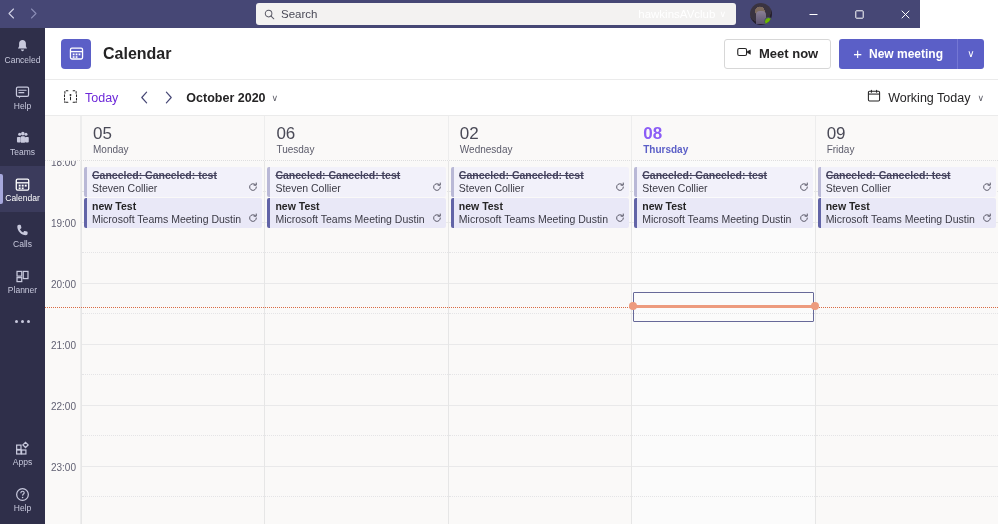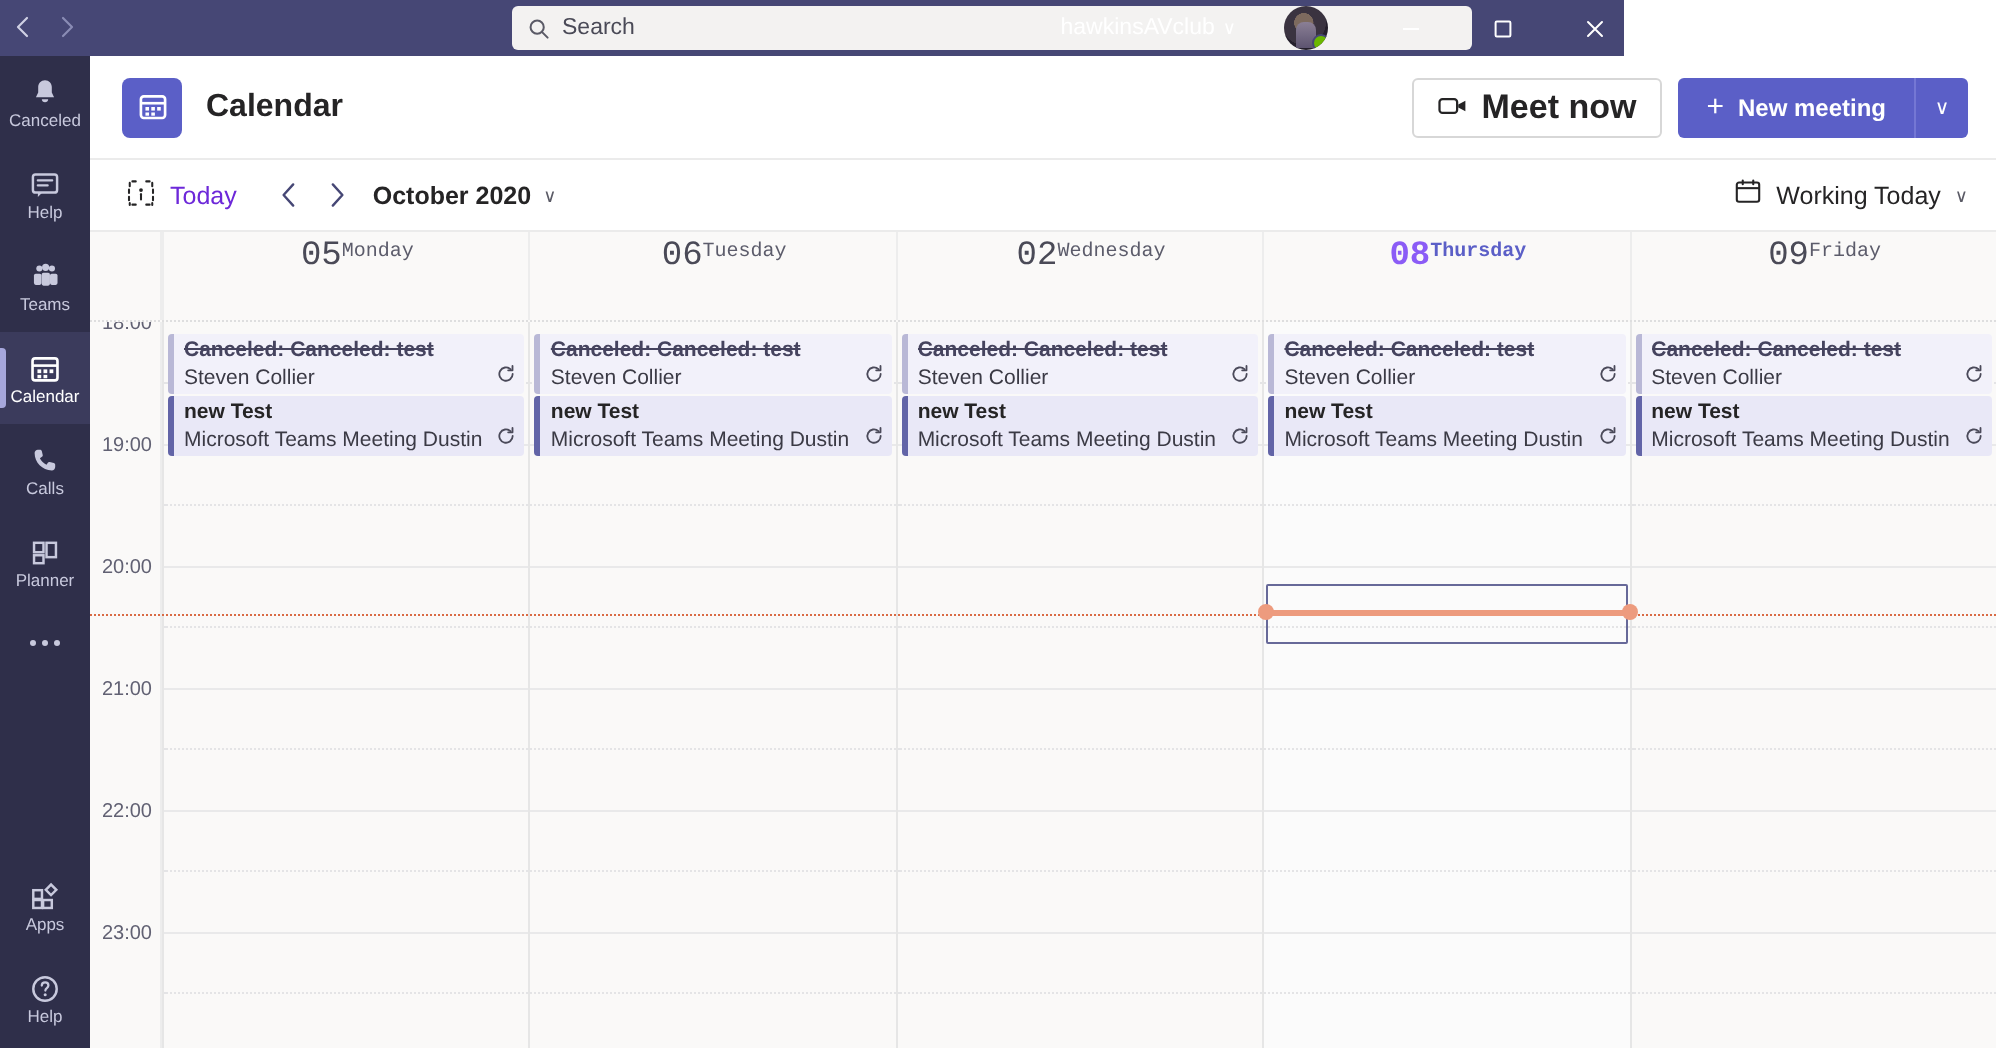--- a/index.html
+++ b/index.html
@@ -6,21 +6,21 @@
   html, body {
     width: 998px; height: 524px;
     overflow: hidden;
     font-family: "Liberation Sans", sans-serif;
     background: #fff;
   }
   body { position: relative; }
 
   
   .titlebar {
-    position: absolute; top: 0; left: 0; width: 812px; height: 28px;
+    position: absolute; top: 0; left: 0; width: 920px; height: 28px;
     background: #464775;
     display: flex; align-items: center;
   }
   .nav-arrows { display: flex; align-items: center; width: 45px; justify-content: space-around; }
   .nav-arrow { color: #b6b8d6; font-size: 13px; line-height: 1; cursor: default; }
   .nav-arrow.back { color: #cfd0e4; }
   .searchwrap { position: absolute; left: 256px; top: 3px; width: 480px; height: 22px; }
   .searchbox {
     width: 100%; height: 100%;
     background: #f3f2f1; border-radius: 3px;
@@ -90,21 +90,21 @@
   }
   .app-badge {
     width: 30px; height: 30px; border-radius: 4px; background: #5b5fc7;
     display: flex; align-items: center; justify-content: center; margin-right: 12px;
   }
   .app-title { font-size: 16px; font-weight: bold; color: #252425; }
   .head-actions { margin-left: auto; display: flex; align-items: center; gap: 8px; }
   .btn-meetnow {
     height: 30px; padding: 0 12px; display: flex; align-items: center; gap: 7px;
     border: 1px solid #d7d7d7; border-radius: 3px; background: #fff;
-    font-size: 17px; color: #252425; font-weight: bold;
+    font-size: 13px; color: #252425; font-weight: bold;
   }
   .btn-newmeeting-group { display: flex; height: 30px; }
   .btn-newmeeting {
     padding: 0 14px; display: flex; align-items: center; gap: 7px;
     background: #5b5fc7; color: #fff; font-size: 12px; font-weight: bold;
     border-radius: 3px 0 0 3px;
   }
   .btn-newmeeting-split {
     width: 27px; background: #5b5fc7; color: #fff;
     display: flex; align-items: center; justify-content: center;
@@ -122,21 +122,21 @@
   .tb-month { font-size: 12.5px; font-weight: bold; color: #252425; margin-left: 6px; display: flex; align-items: center; gap: 6px; }
   .tb-month .chev { font-size: 9px; color: #5b5b66; font-weight: normal; }
   .tb-view { margin-left: auto; display: flex; align-items: center; gap: 7px; font-size: 12.5px; color: #252425; }
   .tb-view .chev { font-size: 9px; color: #5b5b66; }
 
   
   .dayhead { display: flex; height: 45px; background: #faf9f8; border-bottom: 1px dotted #dededf; }
   .gutter-head { width: 36px; flex: 0 0 36px; border-right: 1px solid #ededed; }
   .daycol-head {
     flex: 1 1 0; border-left: 1px solid #ededed; padding: 4px 0 0 11px;
-    display: flex; justify-content: center; font-family: Liberation Mono, monospace;
+    display: flex; flex-direction: column; justify-content: center;
   }
   .daynum { font-size: 17px; color: #4a4a57; line-height: 1.05; font-weight: normal; }
   .dayname { font-size: 10px; color: #5c5c6b; margin-top: 1px; }
   .daycol-head.today .daynum { color: #8b5cf6; font-weight: bold; }
   .daycol-head.today .dayname { color: #5b5fc7; font-weight: bold; }
 
   
   .grid { position: relative; height: 363px; overflow: hidden; display: flex; background: #faf9f8; }
   .gutter { width: 36px; flex: 0 0 36px; position: relative; background: #faf9f8; border-right: 1px solid #ededed; }
   .hourlabel {

